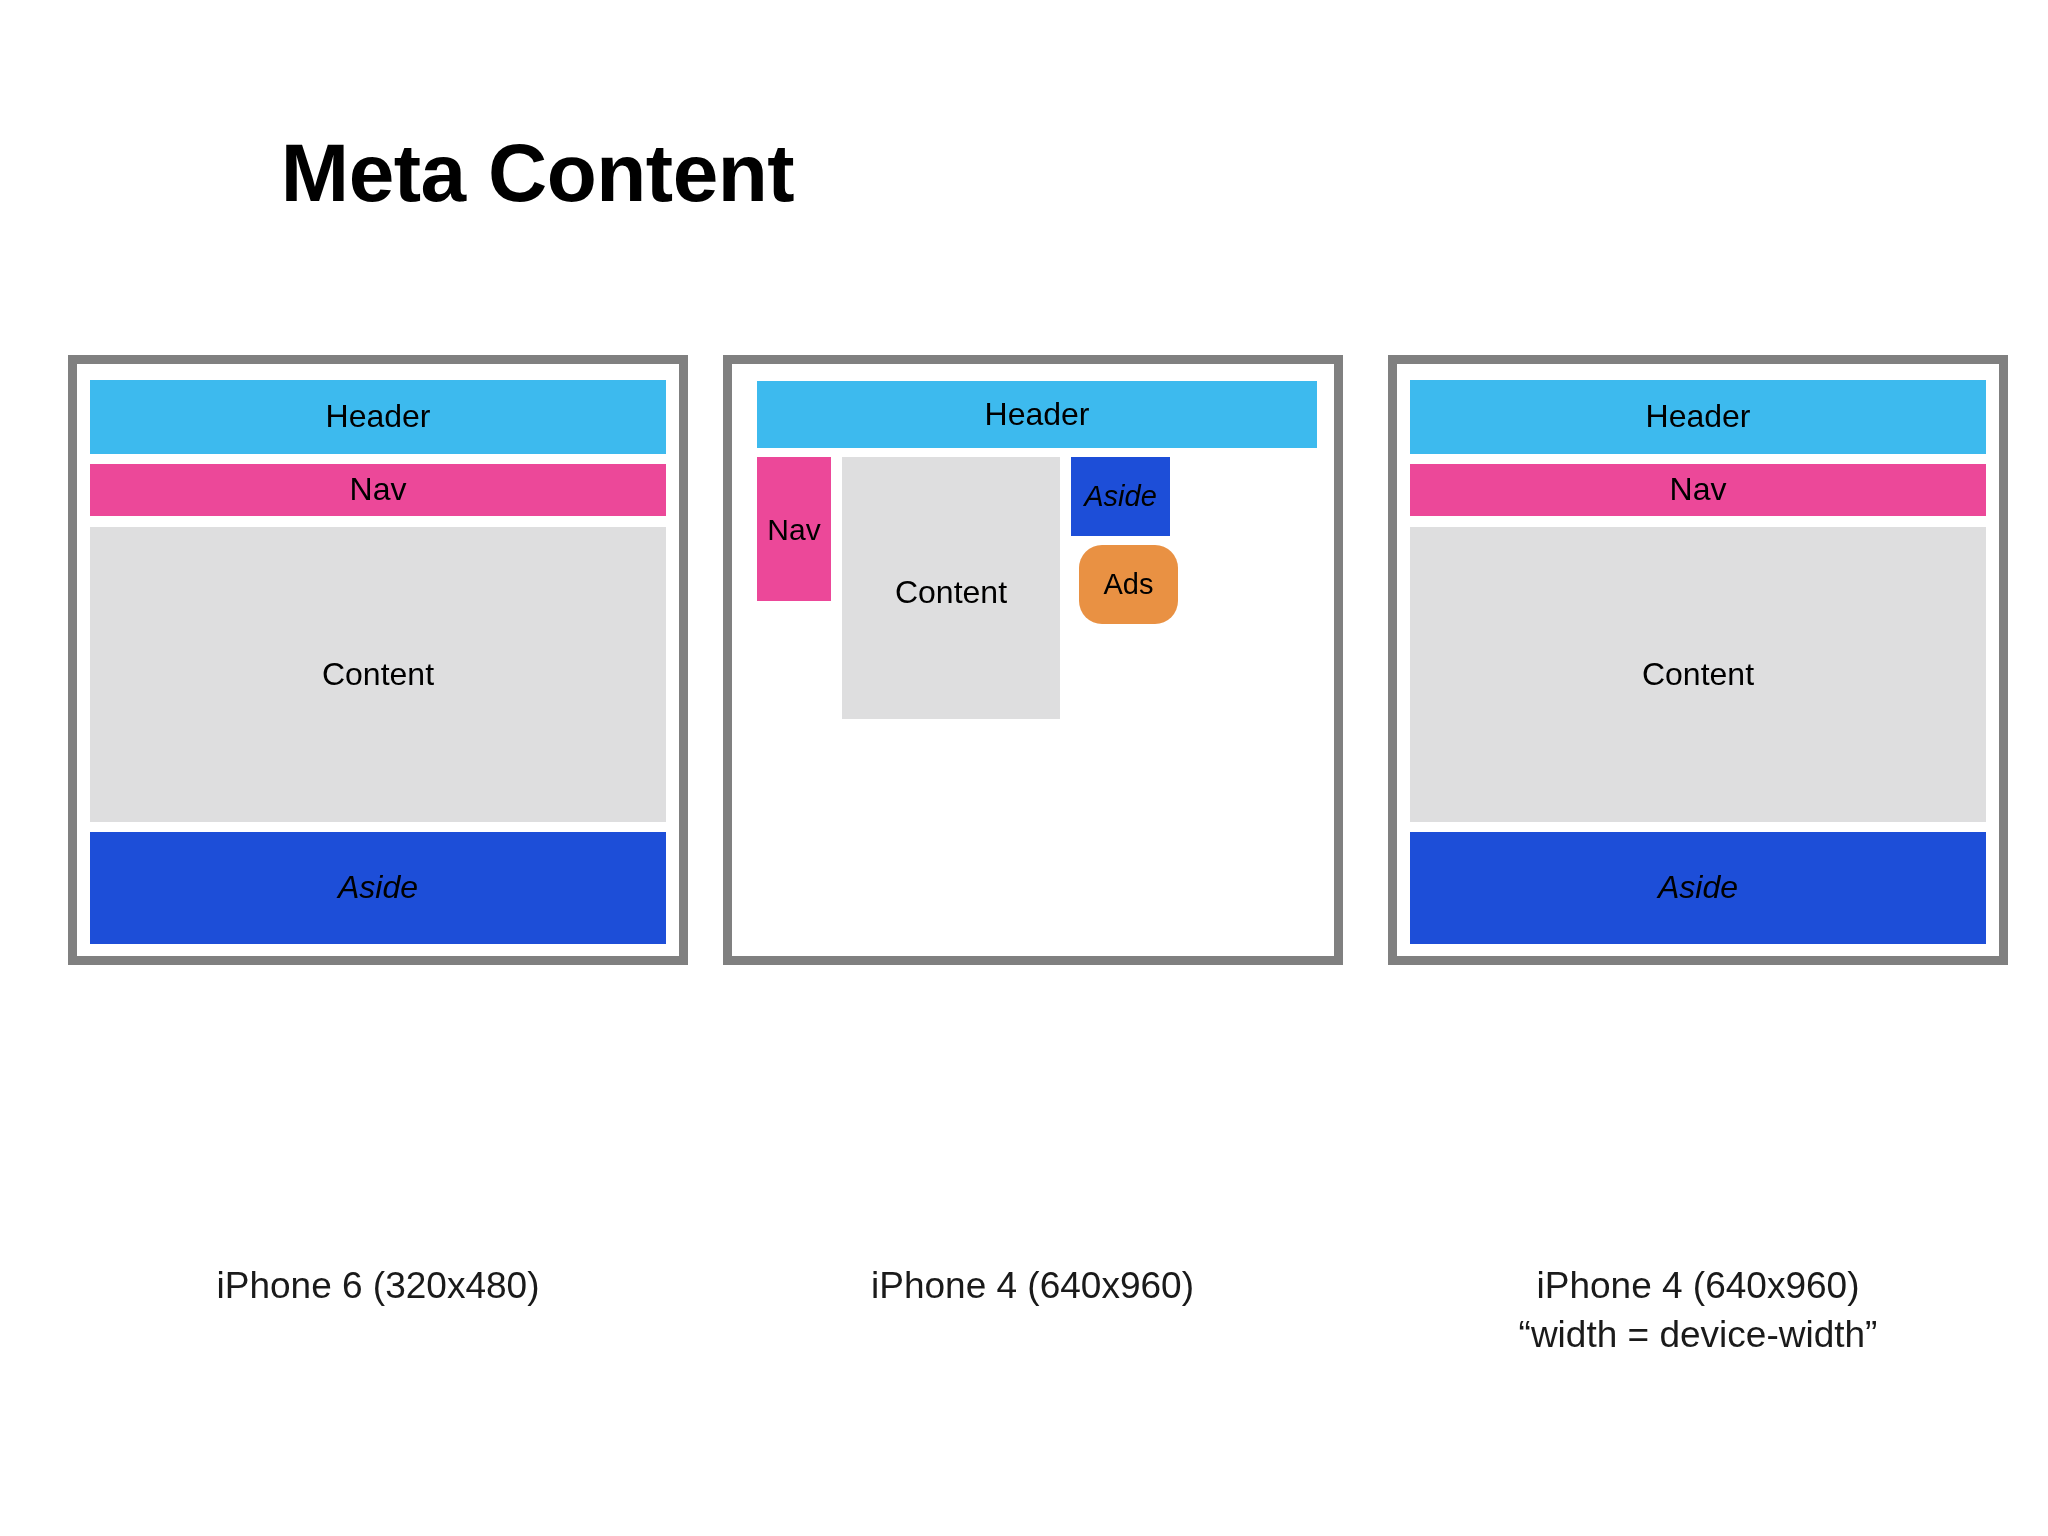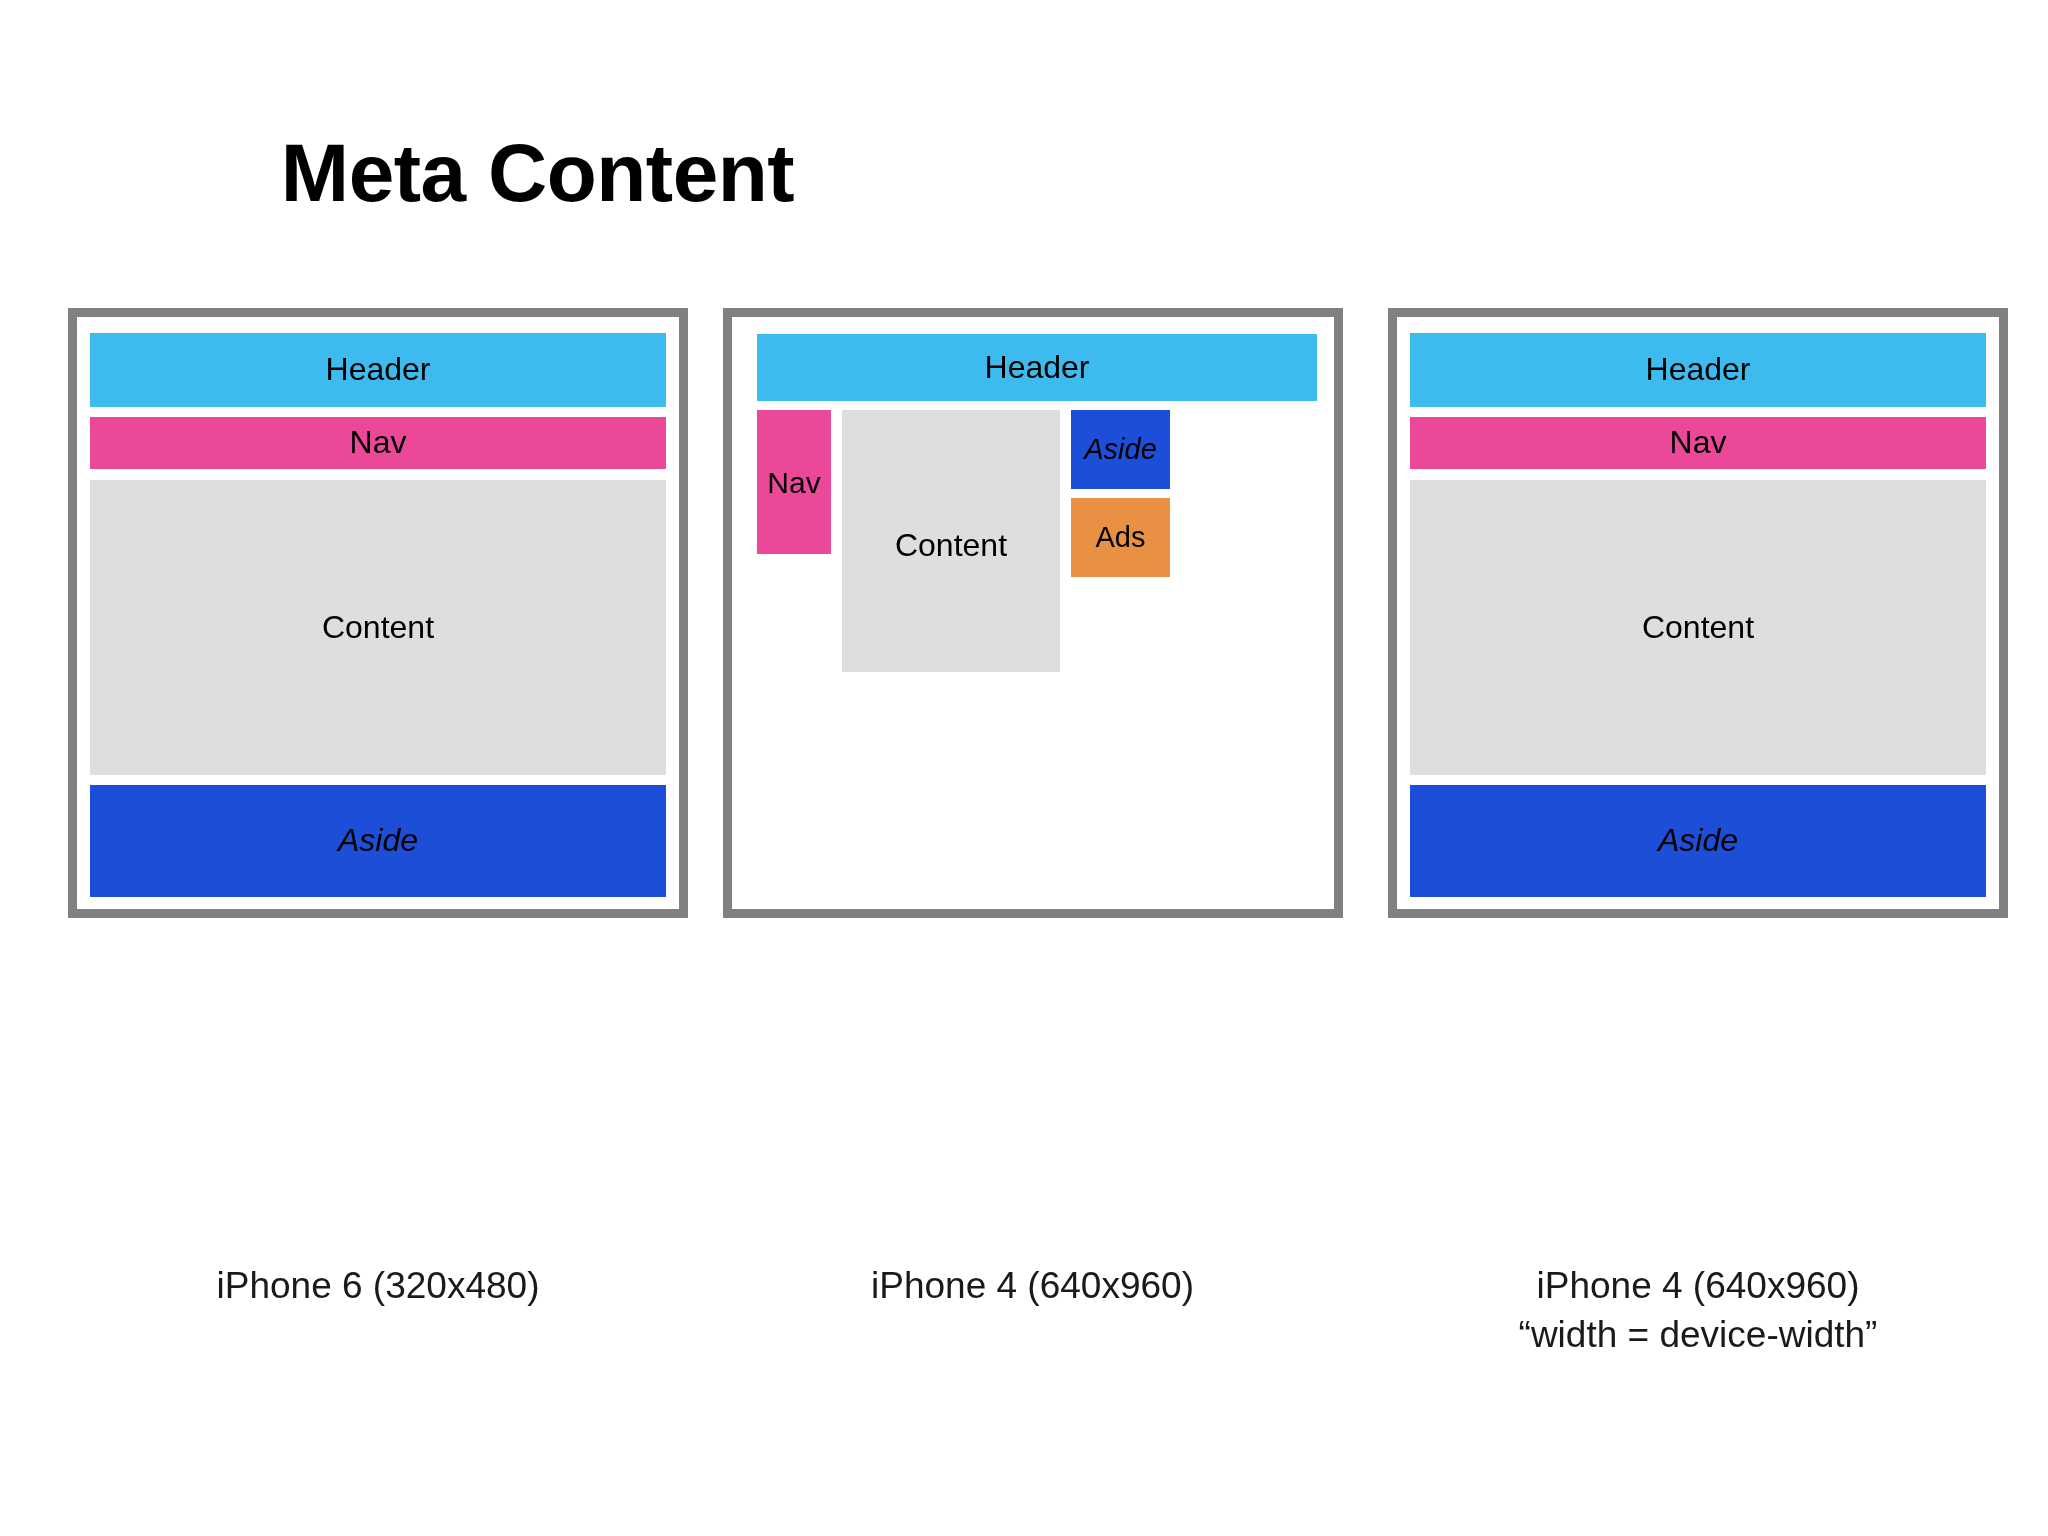--- a/index.html
+++ b/index.html
@@ -35,20 +35,21 @@
     letter-spacing: -0.5px;
     line-height: 1;
   }
 
   
   .phone {
     position: absolute;
     box-sizing: border-box;
     border: 9px solid #808080;
     background: #ffffff;
+    margin-top: 47px;
   }
   .phone-1 { left: 68px;  top: 308px; width: 620px;  height: 610px; }
   .phone-2 { left: 723px; top: 308px; width: 620px;  height: 610px; }
   .phone-3 { left: 1388px;top: 308px; width: 620px;  height: 610px; }
 
   .phone-inner {
     position: relative;
     width: 100%;
     height: 100%;
   }
@@ -99,21 +100,21 @@
       <div class="block aside" style="left:13px; top:468px; width:576px; height:112px;">Aside</div>
     </div>
   </div>
 
   <div class="phone phone-2">
     <div class="phone-inner">
       <div class="block header" style="left:25px; top:17px; width:560px; height:67px;">Header</div>
       <div class="block nav" style="left:25px; top:93px; width:74px; height:144px; font-size:30px;">Nav</div>
       <div class="block content" style="left:110px; top:93px; width:218px; height:262px; align-items:flex-start; padding-top:118px;">Content</div>
       <div class="block aside" style="left:339px; top:93px; width:99px; height:79px; font-size:29px;">Aside</div>
-      <div class="block ads" style="left:339px; top:181px; width:99px; height:79px; font-size:29px;">Ads</div>
+      <div class="block ads" style="left:347px; top:181px; width:99px; height:79px; font-size:29px;border-radius:23px;">Ads</div>
     </div>
   </div>
 
   <div class="phone phone-3">
     <div class="phone-inner">
       <div class="block header" style="left:13px; top:16px; width:576px; height:74px;">Header</div>
       <div class="block nav" style="left:13px; top:100px; width:576px; height:52px;">Nav</div>
       <div class="block content" style="left:13px; top:163px; width:576px; height:295px;">Content</div>
       <div class="block aside" style="left:13px; top:468px; width:576px; height:112px;">Aside</div>
     </div>

